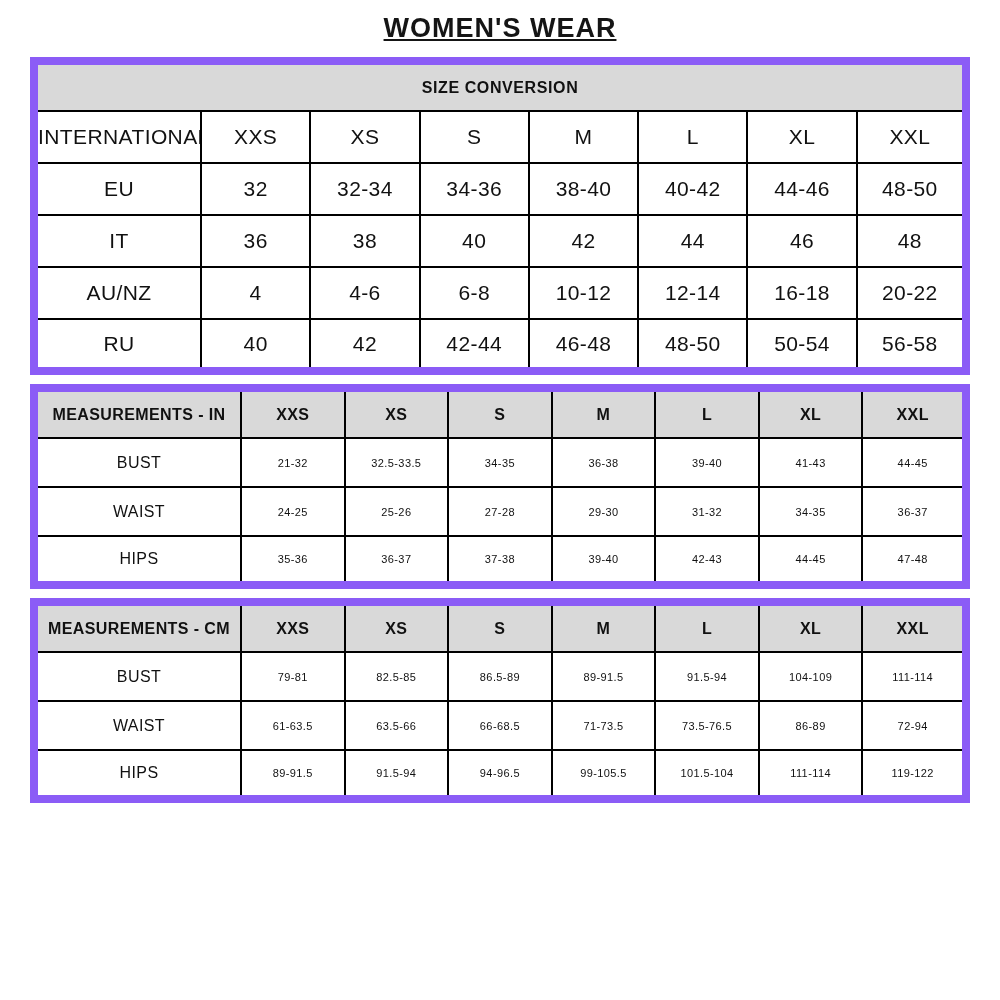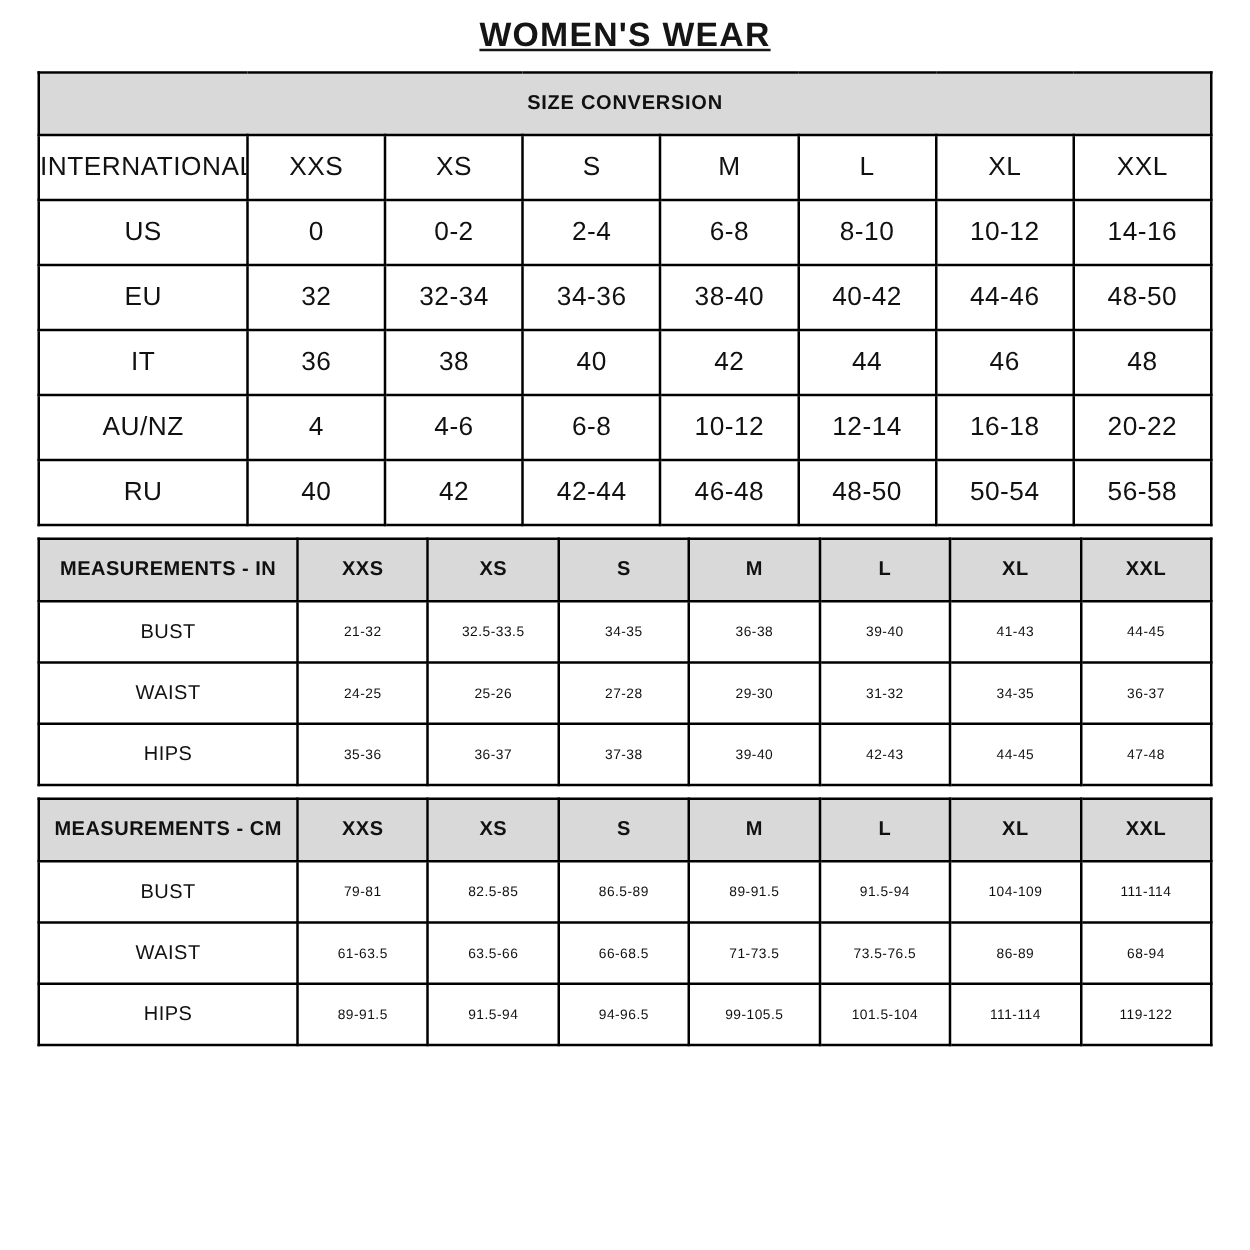--- a/index.html
+++ b/index.html
@@ -20,21 +20,21 @@
     margin-bottom: 13px;
     color: #151515;
     text-decoration: underline;
   }
 
   table.chart {
     width: 940px;
     margin: 0 auto 9px auto;
     border-collapse: collapse;
     table-layout: fixed;
-    border: 1px solid #8b5cf6;
+    border: 8px solid #8b5cf6;
   }
   table.chart td, table.chart th {
     border: 2px solid #000;
     text-align: center;
     vertical-align: middle;
     letter-spacing: 0.4px;
     overflow: hidden;
   }
 
   
@@ -78,30 +78,20 @@
       </tr>
       <tr class="header-row">
         <td class="row-label">INTERNATIONAL</td>
         <td class="size-header">XXS</td>
         <td class="size-header">XS</td>
         <td class="size-header">S</td>
         <td class="size-header">M</td>
         <td class="size-header">L</td>
         <td class="size-header">XL</td>
         <td class="size-header">XXL</td>
-      </tr>
-      <tr>
-        <td class="row-label">US</td>
-        <td class="value-cell">0</td>
-        <td class="value-cell">0-2</td>
-        <td class="value-cell">2-4</td>
-        <td class="value-cell">6-8</td>
-        <td class="value-cell">8-10</td>
-        <td class="value-cell">10-12</td>
-        <td class="value-cell">14-16</td>
       </tr>
       <tr>
         <td class="row-label">EU</td>
         <td class="value-cell">32</td>
         <td class="value-cell">32-34</td>
         <td class="value-cell">34-36</td>
         <td class="value-cell">38-40</td>
         <td class="value-cell">40-42</td>
         <td class="value-cell">44-46</td>
         <td class="value-cell">48-50</td>
@@ -215,21 +205,21 @@
         <td class="value-cell">111-114</td>
       </tr>
       <tr>
         <td class="row-label">WAIST</td>
         <td class="value-cell">61-63.5</td>
         <td class="value-cell">63.5-66</td>
         <td class="value-cell">66-68.5</td>
         <td class="value-cell">71-73.5</td>
         <td class="value-cell">73.5-76.5</td>
         <td class="value-cell">86-89</td>
-        <td class="value-cell">68-94</td>
+        <td class="value-cell">72-94</td>
       </tr>
       <tr>
         <td class="row-label">HIPS</td>
         <td class="value-cell">89-91.5</td>
         <td class="value-cell">91.5-94</td>
         <td class="value-cell">94-96.5</td>
         <td class="value-cell">99-105.5</td>
         <td class="value-cell">101.5-104</td>
         <td class="value-cell">111-114</td>
         <td class="value-cell">119-122</td>

